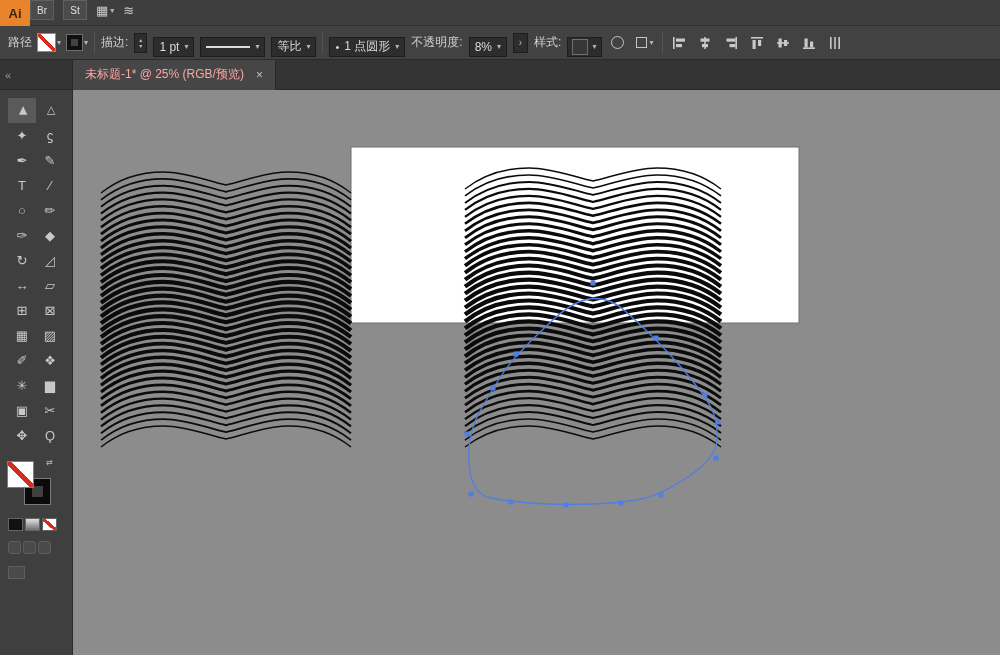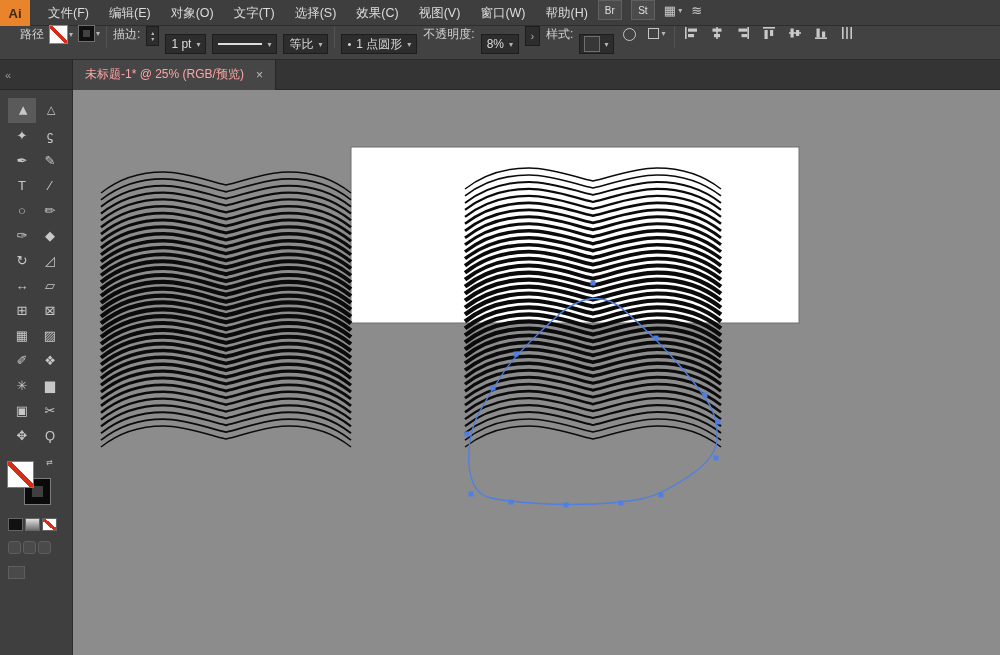--- a/index.html
+++ b/index.html
@@ -10,21 +10,21 @@
   
   .menubar { height:26px; background:#3e3e3e; display:flex; align-items:flex-start; flex:0 0 26px; border-bottom:1px solid #2e2e2e; }
   .ai-logo { width:30px; height:26px; background:#e8842c; color:#40260a; font-weight:bold; font-size:13px; display:flex; align-items:center; justify-content:center; }
   .menus { display:flex; align-items:center; height:100%; margin-left:8px; }
   .menu-item { padding:0 10px; font-size:12.5px; color:#dcdcdc; line-height:26px; cursor:default; }
   .menubar-right { display:flex; align-items:center; gap:9px; }
   .badge { width:24px; height:20px; background:#4b4b4b; border:1px solid #606060; color:#e0e0e0; font-size:10px; display:flex; align-items:center; justify-content:center; }
   .mb-icon { background:none; border:none; color:#c9c9c9; font-size:13px; display:flex; align-items:center; gap:2px; }
 
   
-  .controlbar { height:34px; background:#424242; border-bottom:1px solid #2a2a2a; display:flex; align-items:flex-start; padding:0 20px; gap:6px; flex:0 0 34px; }
+  .controlbar { height:34px; background:#424242; border-bottom:1px solid #2a2a2a; display:flex; align-items:center; padding:0 8px; gap:6px; flex:0 0 34px; }
   .ctl-label { font-size:12px; color:#cfcfcf; white-space:nowrap; }
   .swatch-btn { background:none; border:none; display:flex; align-items:center; gap:2px; padding:0; }
   .swatch { width:17px; height:17px; display:inline-block; }
   .fill-none { background:linear-gradient(to top right,#ffffff 43%,#d62c1a 43%,#d62c1a 57%,#ffffff 57%); box-shadow:0 0 0 1px #8a8a8a; }
   .stroke-ind { width:15px; height:15px; border:4px solid #101010; background:transparent; box-shadow:0 0 0 1px #6e6e6e; }
   .chev { font-size:8px; color:#b5b5b5; }
   .vsep { width:1px; height:22px; background:#2d2d2d; border-right:1px solid #535353; }
   .field { height:20px; background:#2d2d2d; border:1px solid #1d1d1d; color:#dadada; padding:0 5px; display:flex; align-items:center; gap:5px; font-size:12px; white-space:nowrap;margin-top:8px; }
   .stepper { display:flex; flex-direction:column; align-items:center; justify-content:center; background:#2d2d2d; border:1px solid #1d1d1d; height:20px; width:13px; font-size:6px; line-height:6px; color:#bdbdbd; }
   .line-sample { width:44px; height:2px; background:#dcdcdc; display:inline-block; }
@@ -71,31 +71,20 @@
   .canvas { flex:1 1 auto; position:relative; overflow:hidden; }
   .canvas svg { position:absolute; inset:0; display:block; }
 </style>
 </head>
 <body>
 
 <div class="app">
 
   <header class="menubar">
     <div class="ai-logo">Ai</div>
-    <nav class="menus">
-        <span class="menu-item">文件(F)</span>
-        <span class="menu-item">编辑(E)</span>
-        <span class="menu-item">对象(O)</span>
-        <span class="menu-item">文字(T)</span>
-        <span class="menu-item">选择(S)</span>
-        <span class="menu-item">效果(C)</span>
-        <span class="menu-item">视图(V)</span>
-        <span class="menu-item">窗口(W)</span>
-        <span class="menu-item">帮助(H)</span>
-      </nav>
     <div class="menubar-right">
       <button class="badge">Br</button>
       <button class="badge">St</button>
       <button class="mb-icon">
         <span>▦</span>
         <span class="chev">▾</span>
       </button>
       <button class="mb-icon">
         <span>≋</span>
       </button>

